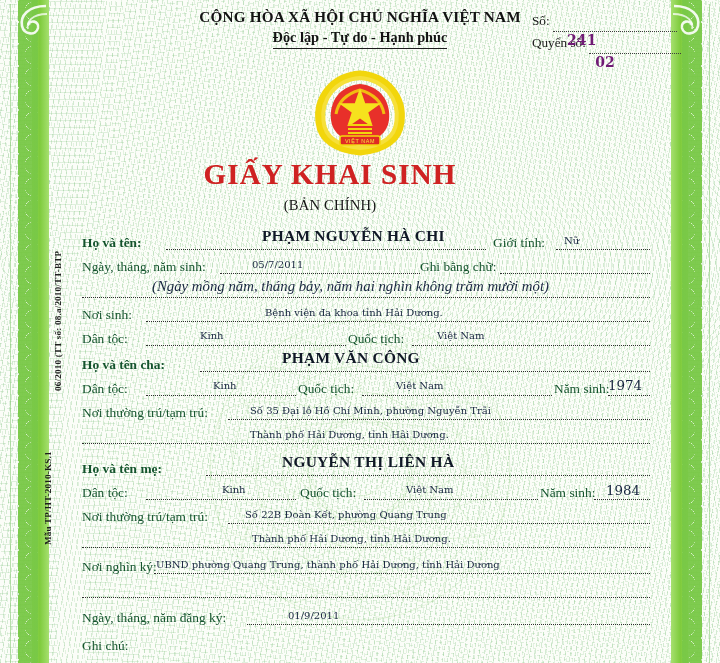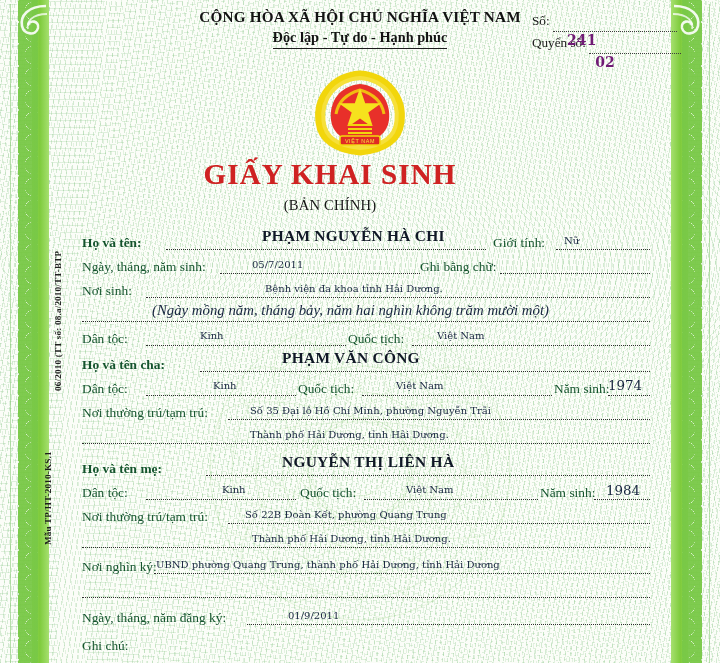--- a/index.html
+++ b/index.html
@@ -243,28 +243,28 @@
 
       <div class="row">
         <span class="lbl">Ngày, tháng, năm sinh:</span>
         <span class="line" style="left:220px;width:200px;"></span>
         <span class="val hand" style="left:252px;bottom:8px;">05/7/2011</span>
         <span class="lbl" style="left:420px;">Ghi bằng chữ:</span>
         <span class="line" style="left:500px;width:150px;"></span>
       </div>
 
       <div class="row">
+        <span class="line" style="left:82px;width:568px;"></span>
+        <span class="val script" style="left:152px;bottom:7px;">(Ngày mồng năm, tháng bảy, năm hai nghìn không trăm mười một)</span>
+      </div>
+
+      <div class="row">
         <span class="lbl">Nơi sinh:</span>
         <span class="line" style="left:146px;width:504px;"></span>
         <span class="val hand" style="left:265px;bottom:8px;">Bệnh viện đa khoa tỉnh Hải Dương.</span>
-      </div>
-
-      <div class="row">
-        <span class="line" style="left:82px;width:568px;"></span>
-        <span class="val script" style="left:152px;bottom:7px;">(Ngày mồng năm, tháng bảy, năm hai nghìn không trăm mười một)</span>
       </div>
 
       <div class="row">
         <span class="lbl">Dân tộc:</span>
         <span class="line" style="left:146px;width:200px;"></span>
         <span class="val hand" style="left:200px;bottom:9px;">Kinh</span>
         <span class="lbl" style="left:348px;">Quốc tịch:</span>
         <span class="line" style="left:412px;width:238px;"></span>
         <span class="val hand" style="left:437px;bottom:9px;">Việt Nam</span>
       </div>

